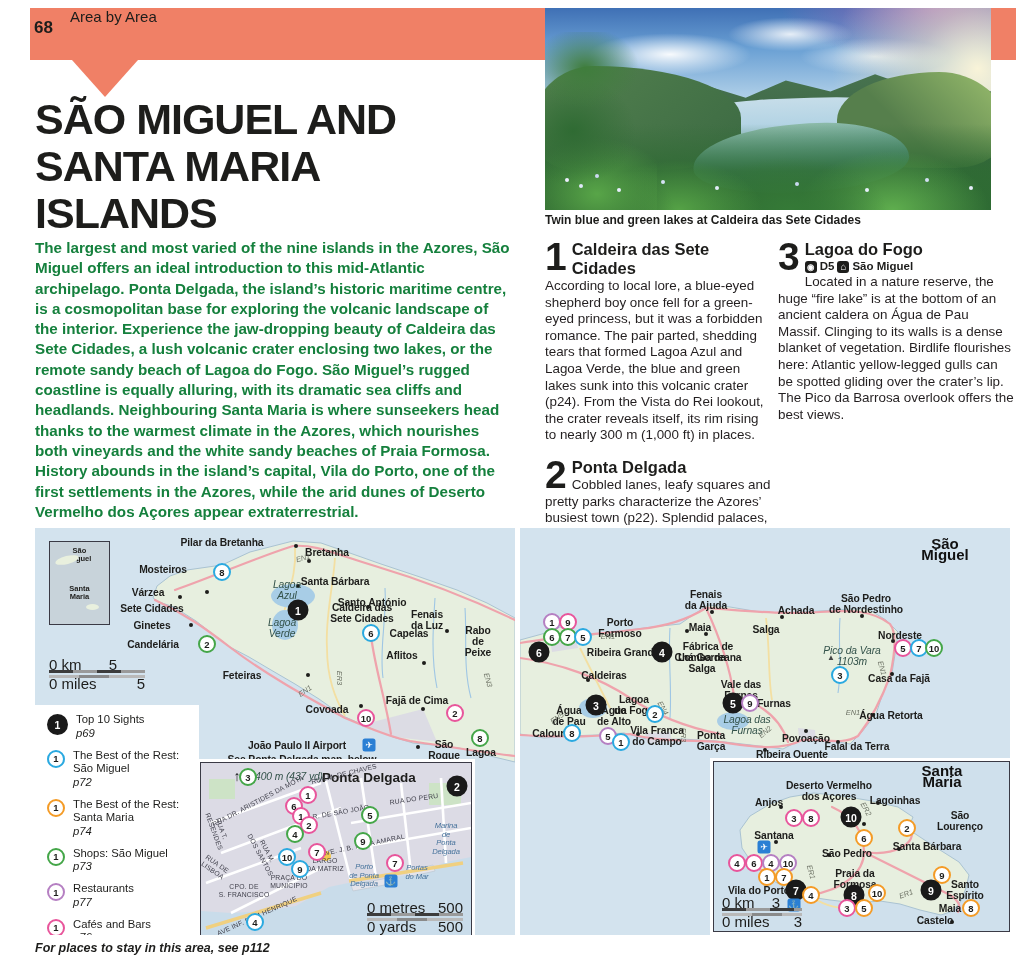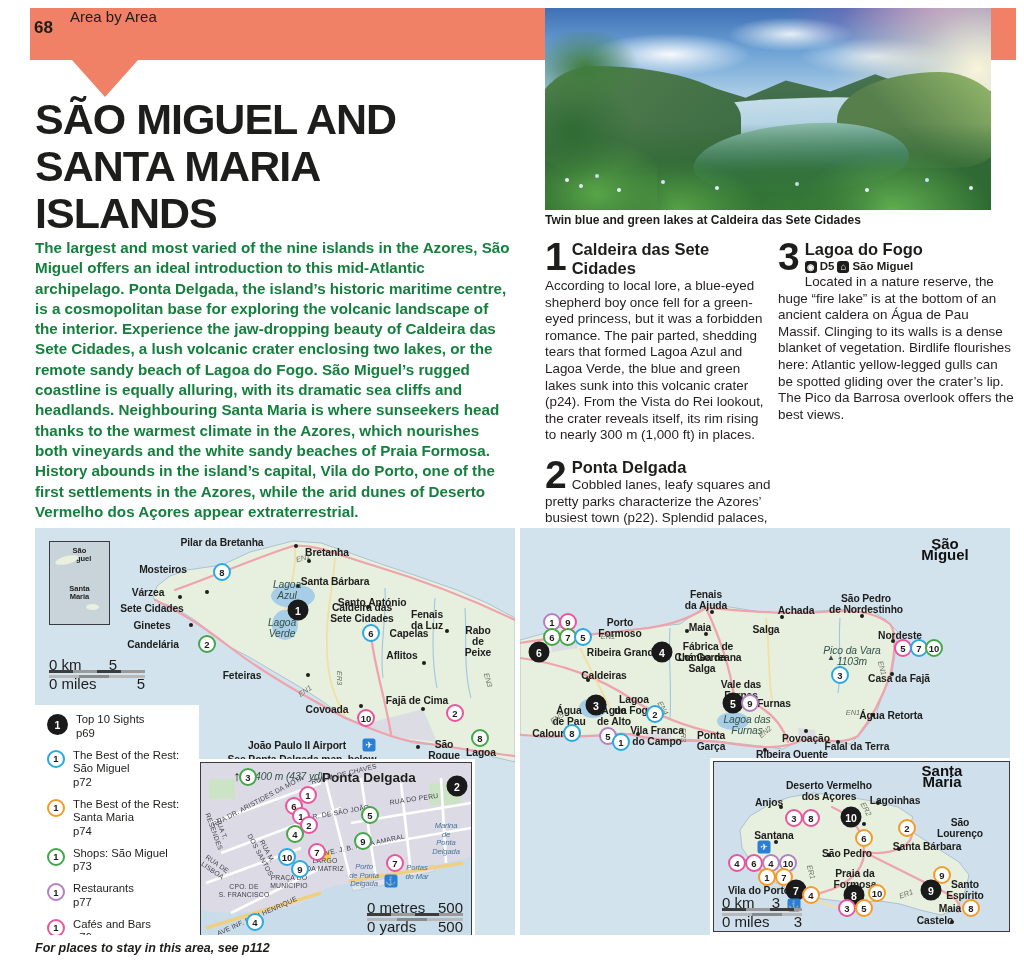--- a/index.html
+++ b/index.html
@@ -92,21 +92,21 @@
   
   .sb{position:absolute;z-index:4;font-size:15px;color:#1d1d1b;width:96px;}
   .sb .row{display:flex;justify-content:space-between;line-height:11px;}
   .sb .bar1{height:3px;background:linear-gradient(90deg,#3c3c3c 0 24px,#9a9a9a 24px 48px,#3c3c3c 48px 72px,#9a9a9a 72px 96px);}
   .sb .bar2{height:3px;margin-top:1.5px;background:linear-gradient(90deg,#b9b9b9 0 30px,#8a8a8a 30px 60px,#b9b9b9 60px 96px);}
   
   .legend{position:absolute;left:0;top:177px;width:164px;height:230px;background:#fff;z-index:5;padding:8px 0 0 12px;box-sizing:border-box;}
   .lg-row{display:flex;gap:8px;margin-bottom:8.5px;}
   .lg-row .mk{position:static;transform:none;flex:0 0 auto;margin-top:1px;}
   .lg-txt{font-size:11.3px;line-height:13.5px;color:#1d1d1b;}
-  .lg-pg{}
+  .lg-pg{font-style:italic;}
   
   .inset{position:absolute;border:1.5px solid #3a3a45;outline:3px solid #fff;overflow:hidden;z-index:6;}
   #inset-pd{left:165px;top:234px;width:270px;height:173px;background:#dcdbe5;}
   #inset-sm{left:193px;top:233px;width:295px;height:169px;background:#cfe0ec;}
   .footer{position:absolute;left:35px;top:941px;font-size:12.5px;font-weight:bold;font-style:italic;}
 </style>
 </head>
 <body>
 
 <div id="page">
@@ -405,21 +405,21 @@
         <span class="dot" style="left: 185px; top: 87px;"></span>
         <span class="dot" style="left: 115px; top: 93px;"></span>
         <span class="dot" style="left: 238px; top: 160px;"></span>
         <span class="dot" style="left: 150px; top: 62px;"></span>
         <span class="ml ttl" style="left: 228px; top: 14px;">Santa Maria</span>
         <span class="ml " style="left: 115px; top: 29px;">Deserto Vermelho
 dos Açores</span>
         <span class="ml " style="left: 55px; top: 40px;">Anjos</span>
         <span class="ml " style="left: 181px; top: 38px;">Lagoinhas</span>
         <span class="ml " style="left: 60px; top: 73px;">Santana</span>
-        <span class="ml " style="left: 246px; top: 66px;">São Lourenço</span>
+        <span class="ml " style="left: 246px; top: 59px;">São Lourenço</span>
         <span class="ml " style="left: 213px; top: 84px;">Santa Bárbara</span>
         <span class="ml " style="left: 133px; top: 91px;">São Pedro</span>
         <span class="ml " style="left: 45px; top: 128px;">Vila do Porto</span>
         <span class="ml " style="left: 141px; top: 117px;">Praia da
 Formosa</span>
         <span class="ml " style="left: 251px; top: 128px;">Santo
 Espírito</span>
         <span class="ml " style="left: 236px; top: 146px;">Maia</span>
         <span class="ml " style="left: 221px; top: 158px;">Castelo</span>
         <span class="ml road" style="left: 152px; top: 47px; --r: 60deg;">ER2</span>

